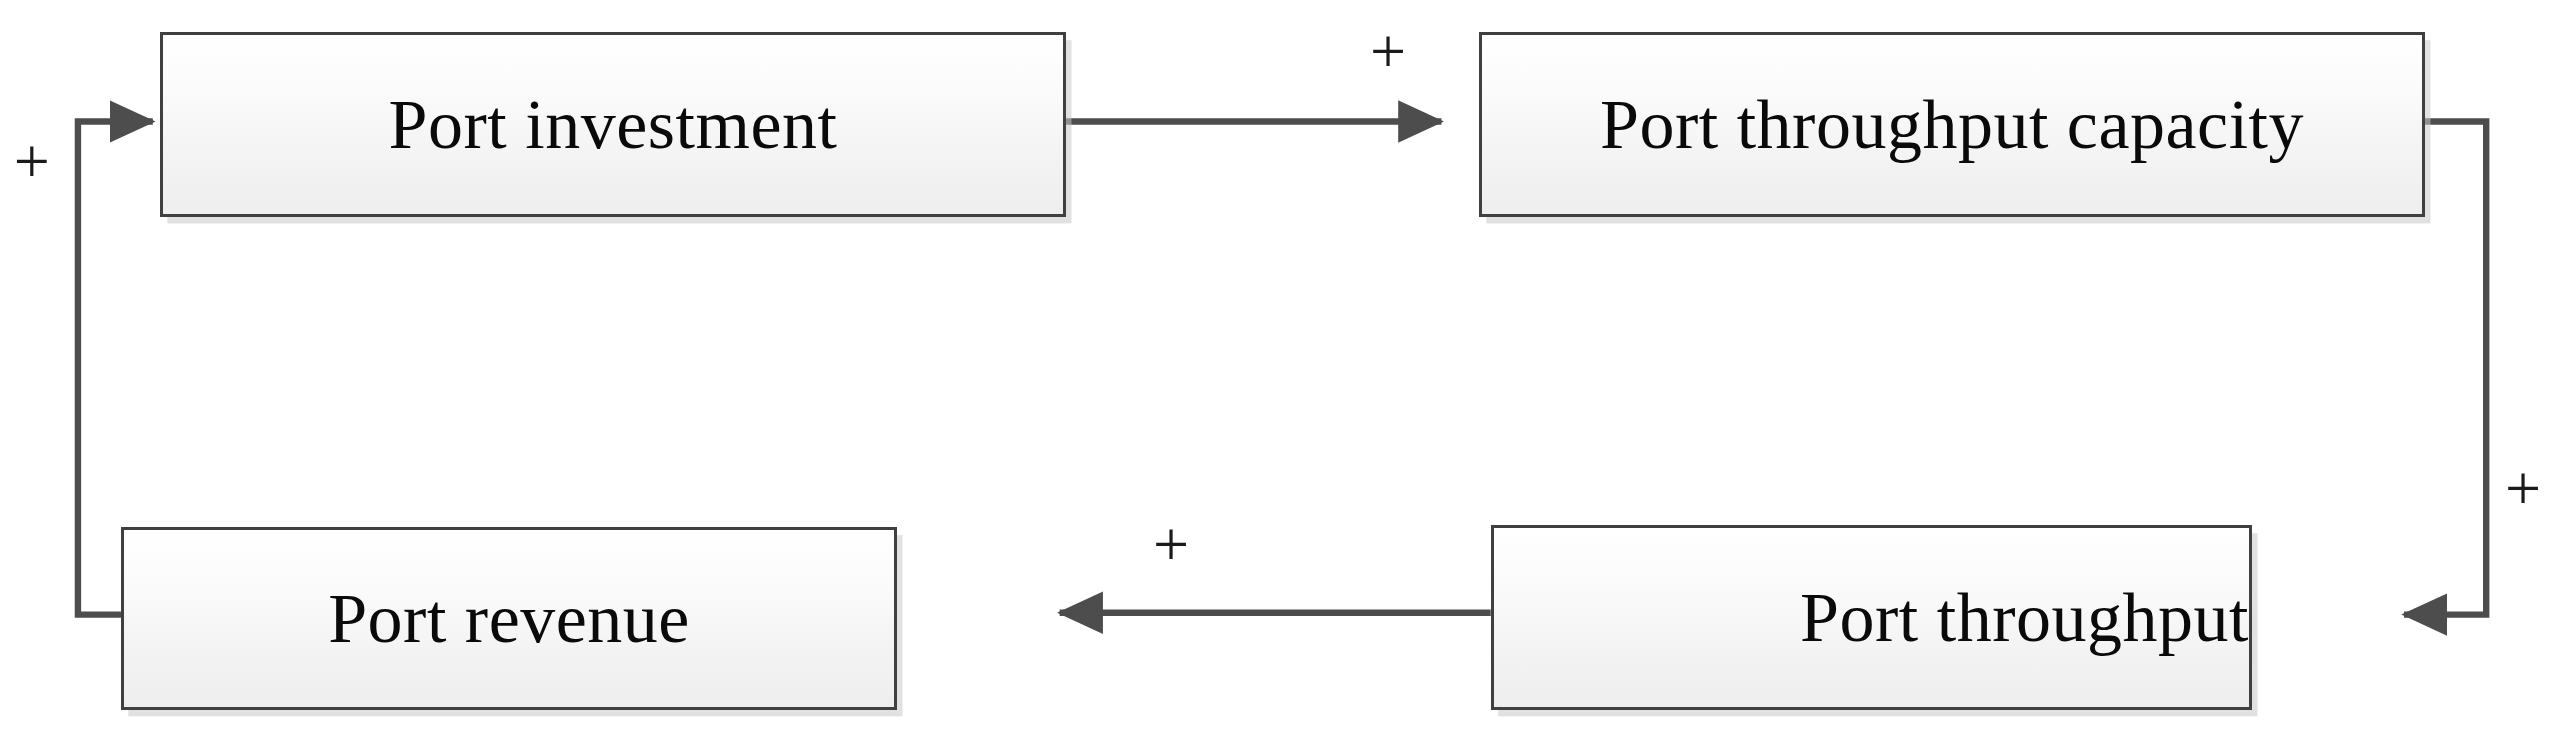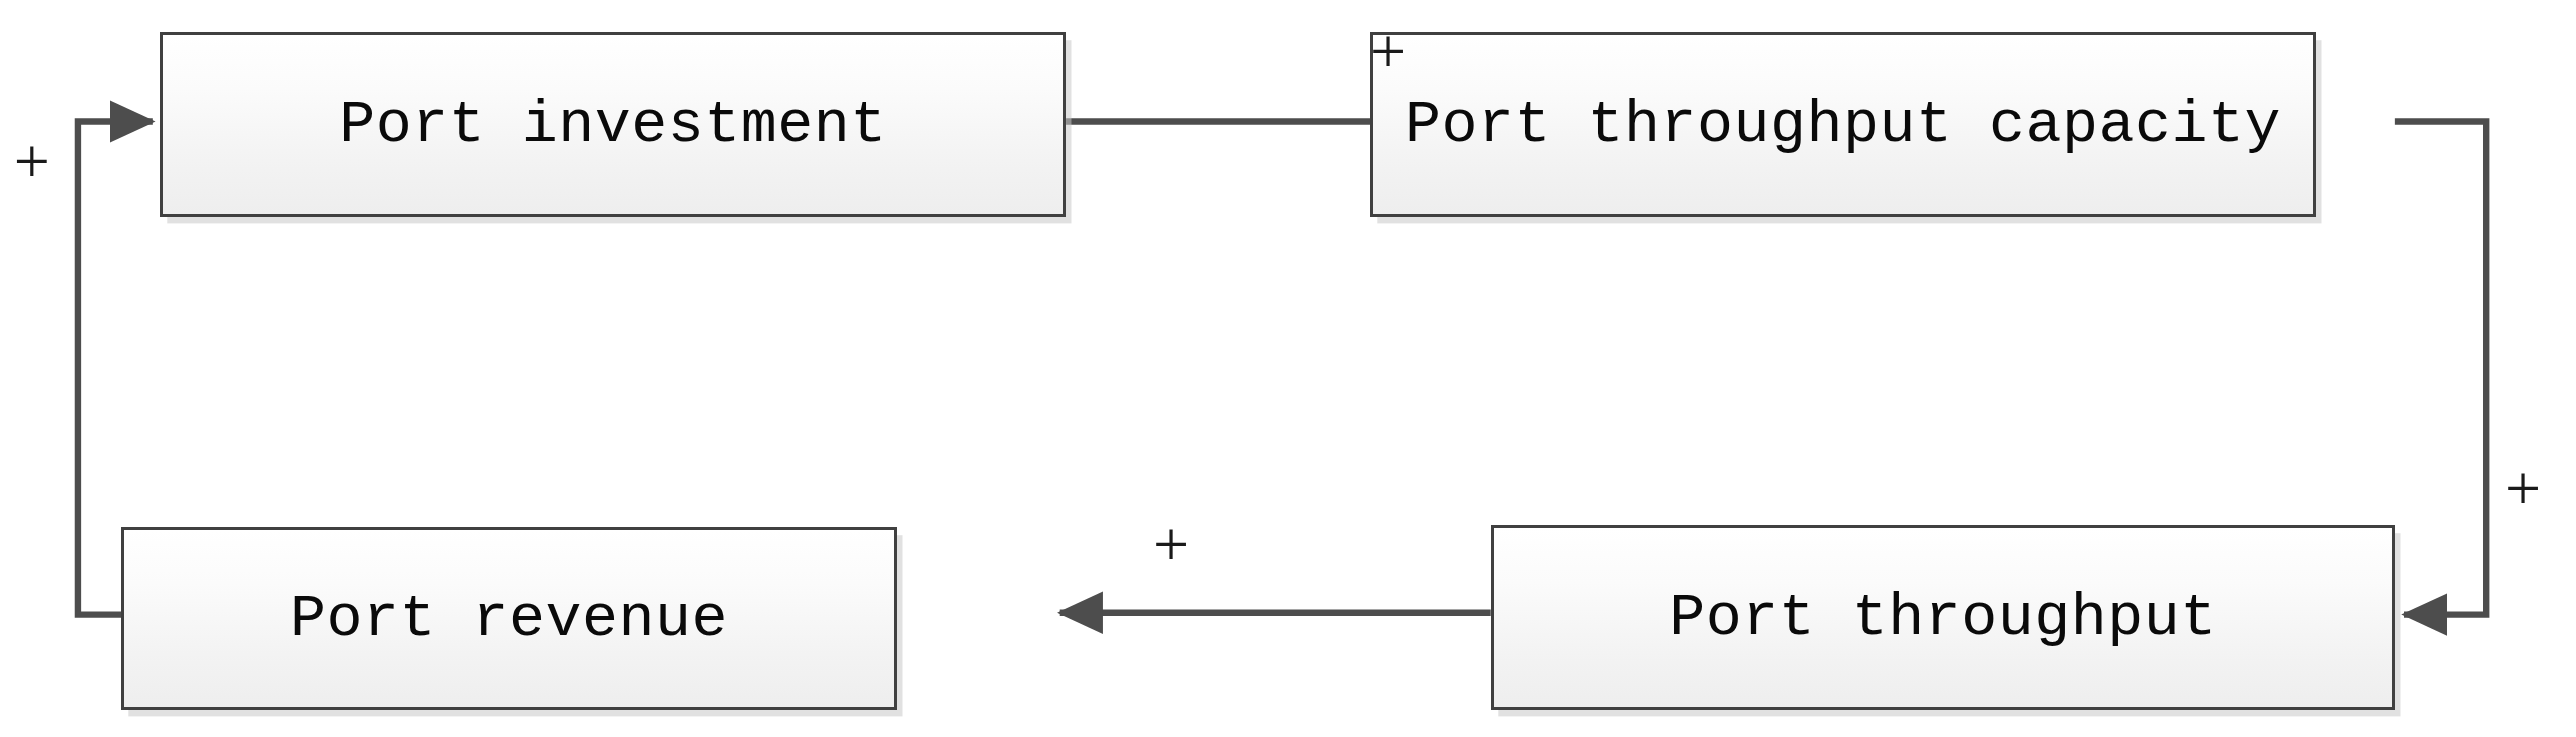--- a/index.html
+++ b/index.html
@@ -29,39 +29,39 @@
     box-sizing: border-box;
     border: 3.7px solid #404040;
     background: linear-gradient(to bottom, #ffffff 0%, #fbfbfb 30%, #f2f2f2 75%, #eeeeee 100%);
     box-shadow: 6.4px 7.3px 0 -0.9px rgba(200,200,200,0.55);
     display: flex;
     align-items: center;
     justify-content: center;
     z-index: 2;
   }
   .node-label {
-    font-family: Liberation Mono, monospace;
-    font-size: 60px;
+    font-family: Liberation Serif, serif;
+    font-size: 70px;
     line-height: 1;
     color: #0a0a0a;
     letter-spacing: 0.5px;
     white-space: nowrap;
     text-align: center;
   }
   #node-port-investment {
     left: 160px; top: 32px; width: 906px; height: 185px;
   }
   #node-port-throughput-capacity {
-    left: 1370px; top: 32px; width: 946px; height: 185px;
+    left: 1479px; top: 32px; width: 946px; height: 185px;
   }
   #node-port-revenue {
     left: 121px; top: 527px; width: 776px; height: 183px;
   }
   #node-port-throughput {
-    left: 1491px; top: 525px; width: 904px; height: 185px;
+    left: 1491px; top: 525px; width: 761px; height: 185px; justify-content: flex-end;
   }
   .polarity {
     position: absolute;
     font-family: "Liberation Serif", "DejaVu Serif", serif;
     font-size: 64px;
     line-height: 1;
     color: #1a1a1a;
     z-index: 3;
     user-select: none;
   }

